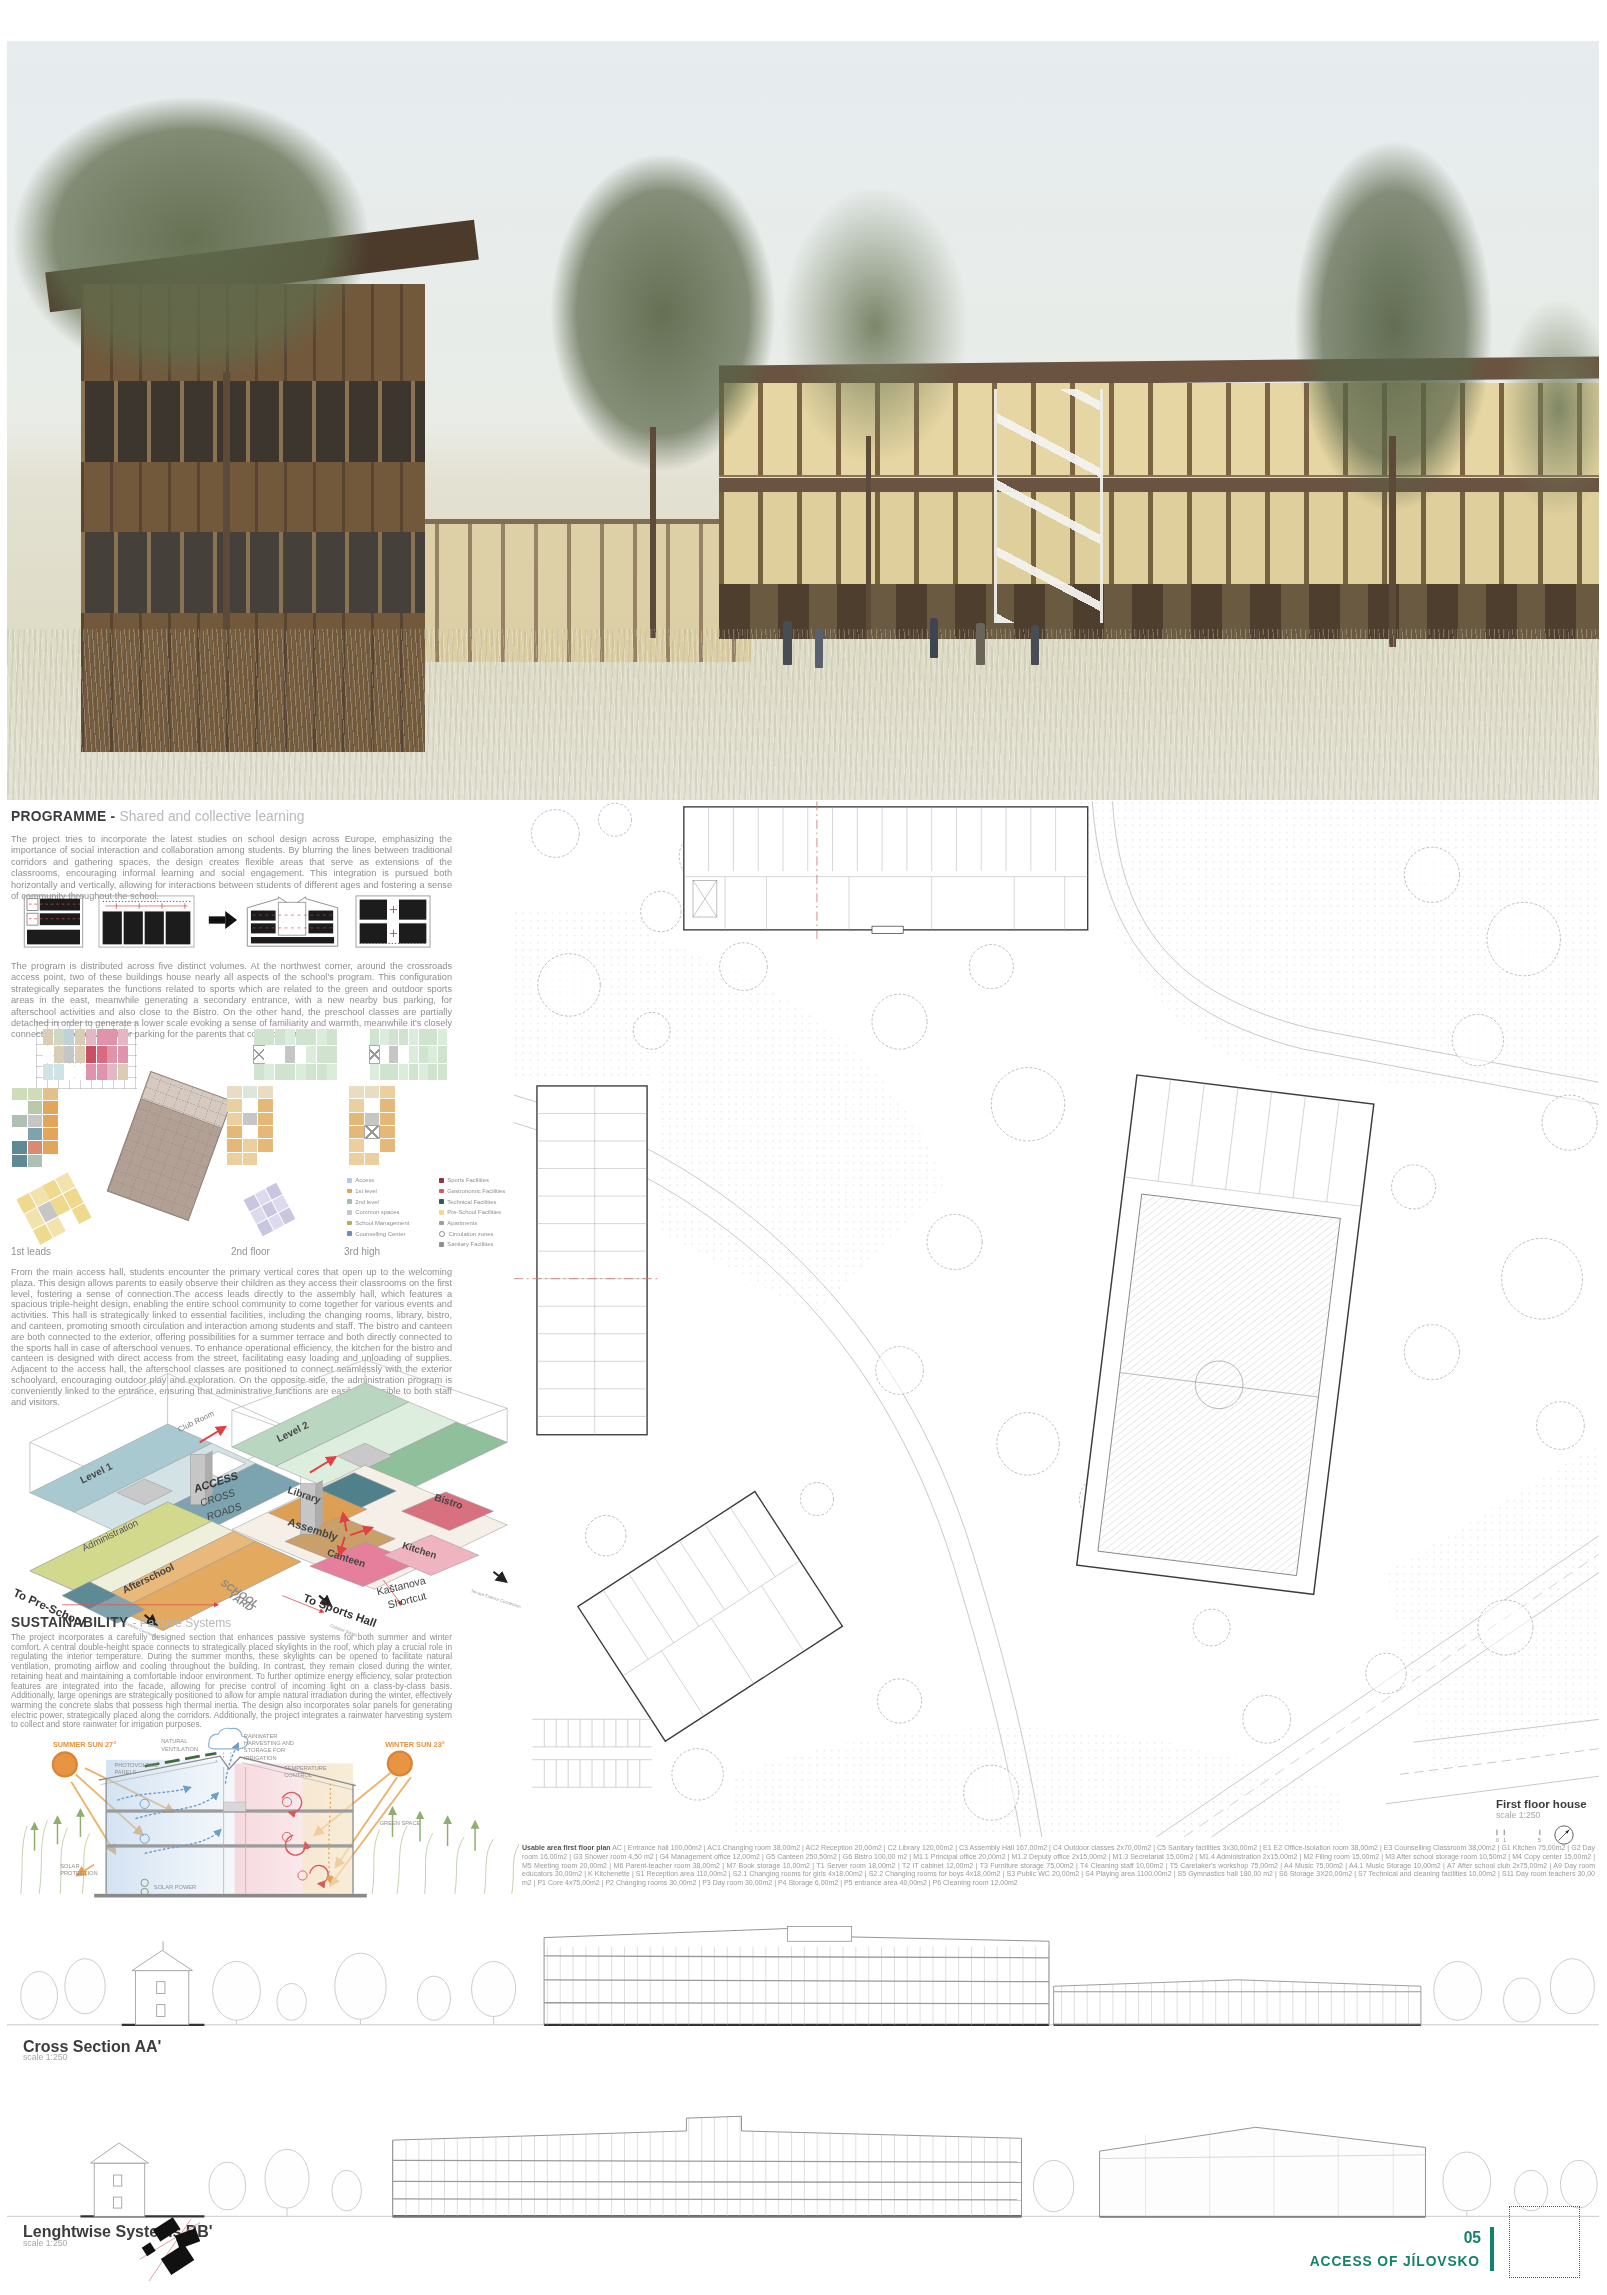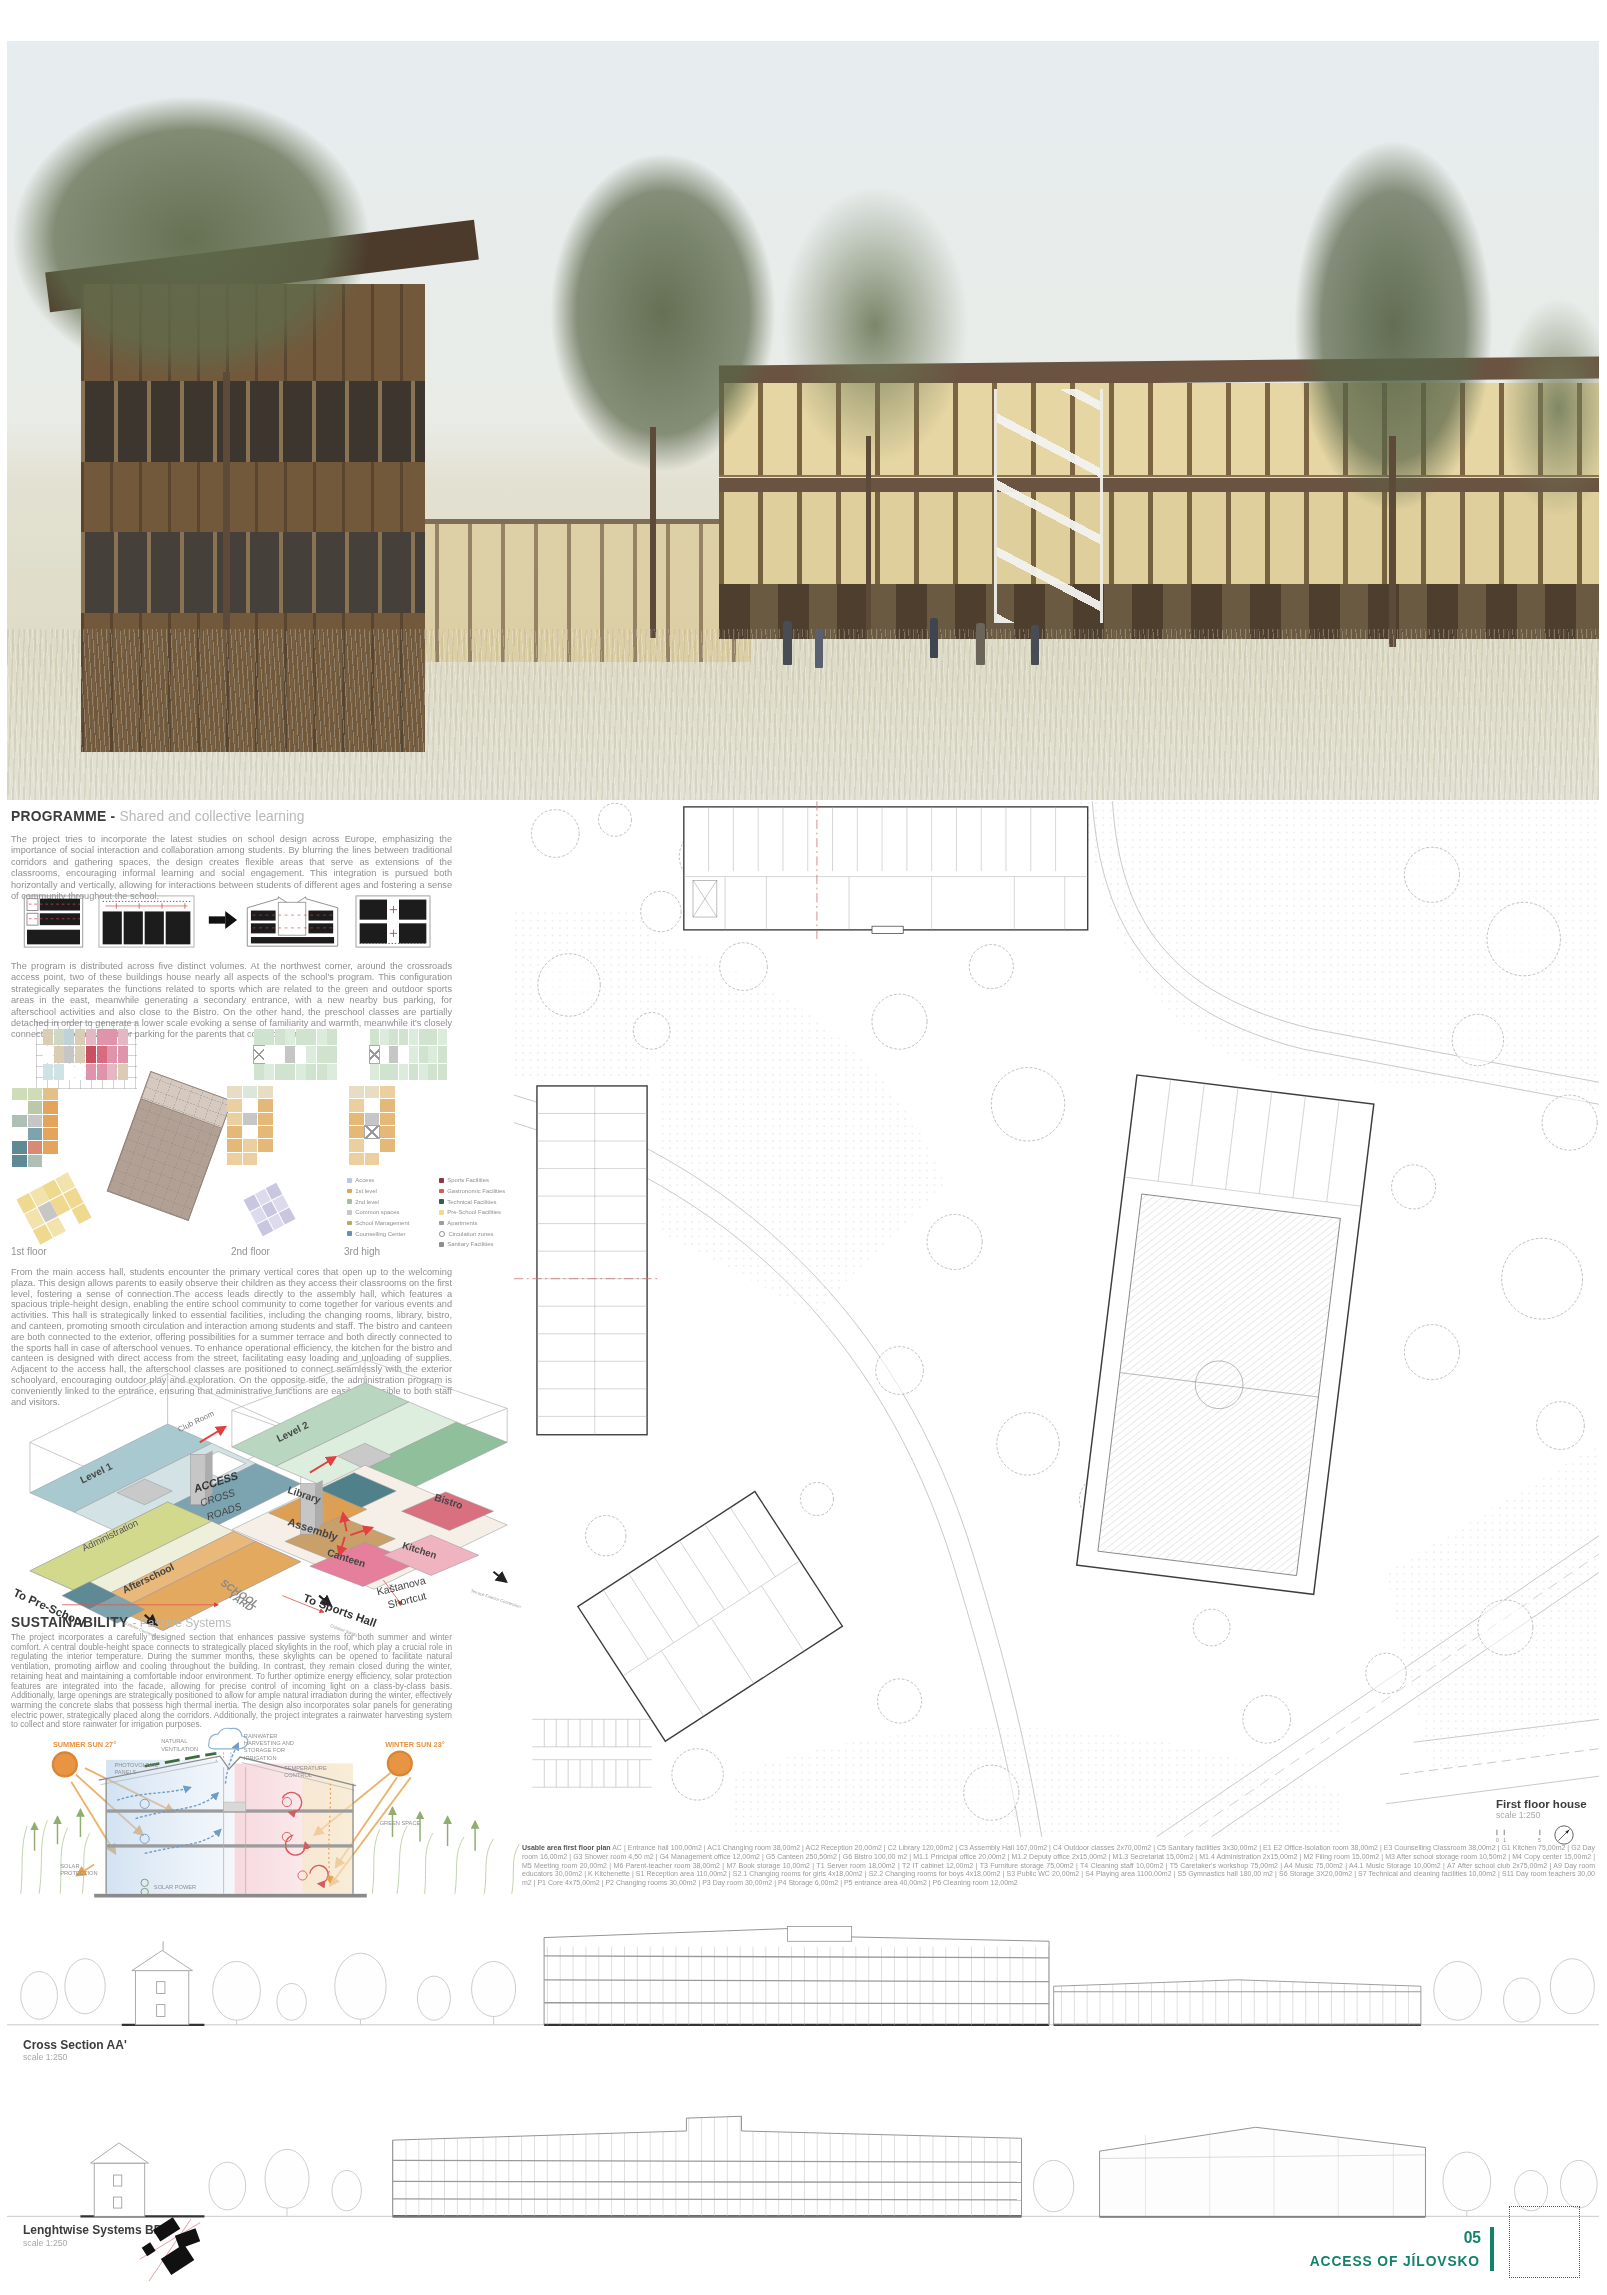--- a/index.html
+++ b/index.html
@@ -19,21 +19,21 @@
   .plan{display:grid;gap:0.9px;}
   .plan .c{width:100%;height:100%;}
   .xcell{background:
      linear-gradient(45deg,transparent 45%,#999 45%,#999 55%,transparent 55%),
      linear-gradient(-45deg,transparent 45%,#999 45%,#999 55%,transparent 55%),#fff;
      outline:0.5px solid #aaa;}
   .gridov{pointer-events:none;background:
      repeating-linear-gradient(0deg,rgba(130,130,130,.35) 0 0.6px,transparent 0.6px 11px),
      repeating-linear-gradient(90deg,rgba(130,130,130,.35) 0 0.6px,transparent 0.6px 11px);}
   .tiny-label{font-size:8.7px;color:#a8a8a8;}
-  .sect-title{font-size:12px;font-weight:bold;color:#3c3c3c;}
+  .sect-title{font-size:16px;font-weight:bold;color:#3c3c3c;}
   .green{color:#12836a;}
   .uarea{font-size:7px;line-height:8.8px;color:#9a9a9a;text-align:justify;}
   .uarea b{color:#555;}
   
   .tree{border-radius:50%;}
   .person{position:absolute;background:#474c55;border-radius:2.8px 2.8px 0.9px 0.9px;}
   .trunk{position:absolute;background:#5d4a38;}
 </style>
 </head>
 <body>
@@ -367,21 +367,21 @@
     <div class="lg-row">
         <span class="sw outline"></span>
         <span class="lg-label">Circulation zones</span>
       </div>
     <div class="lg-row">
         <span class="sw" style="background-color: rgb(143, 143, 143);"></span>
         <span class="lg-label">Sanitary Facilities</span>
       </div>
   </div>
 
-  <span class="abs floor-lab" style="left:11px;top:1246px;">1st floor</span>
+  <span class="abs floor-lab" style="left:11px;top:1246px;">1st leads</span>
   <span class="abs floor-lab" style="left:231px;top:1246px;">2nd floor</span>
   <span class="abs floor-lab" style="left:344px;top:1246px;">3rd high</span>
 
   <p class="abs body-text" style="left:11px;top:1267px;line-height:10.8px;">From the main access hall, students encounter the primary vertical cores that open up to the welcoming plaza. This design allows parents to easily observe their children as they access their classrooms on the first level, fostering a sense of connection.The access leads directly to the assembly hall, which features a spacious triple-height design, enabling the entire school community to come together for various events and activities. This hall is strategically linked to essential facilities, including the changing rooms, library, bistro, and canteen, promoting smooth circulation and interaction among students and staff. The bistro and canteen are both connected to the exterior, offering possibilities for a summer terrace and both directly connected to the sports hall in case of afterschool venues. To enhance operational efficiency, the kitchen for the bistro and canteen is designed with direct access from the street, facilitating easy loading and unloading of supplies. Adjacent to the access hall, the afterschool classes are positioned to connect seamlessly with the exterior schoolyard, encouraging outdoor play and exploration. On the opposite side, the administration program is conveniently linked to the entrance, ensuring that administrative functions are easily accessible to both staff and visitors.</p>
 
   <svg class="abs" style="left:7.3px;top:1355px;" width="525" height="294" viewBox="0 0 572 320" font-family="Liberation Sans, sans-serif">
     <defs>
       <marker id="mRed" markerWidth="7" markerHeight="7" refX="5" refY="3" orient="auto">
           <path d="M0,0L6,3L0,6Z" fill="#e04040"></path>
         </marker>

